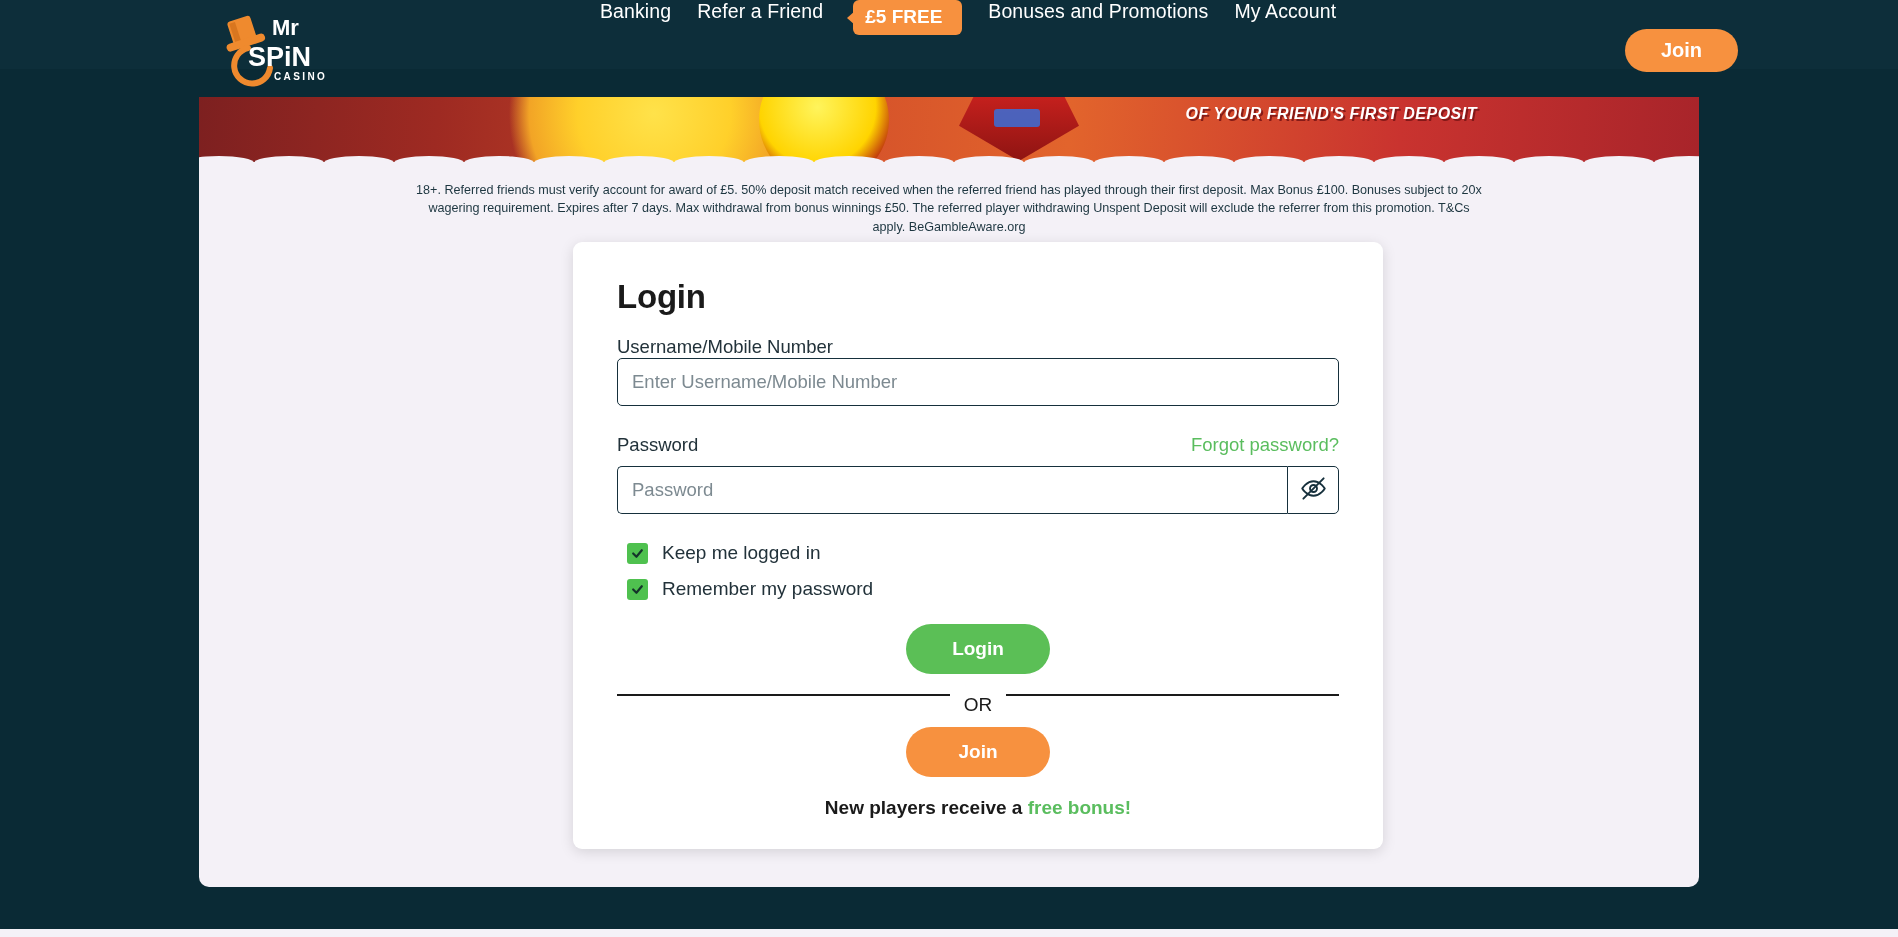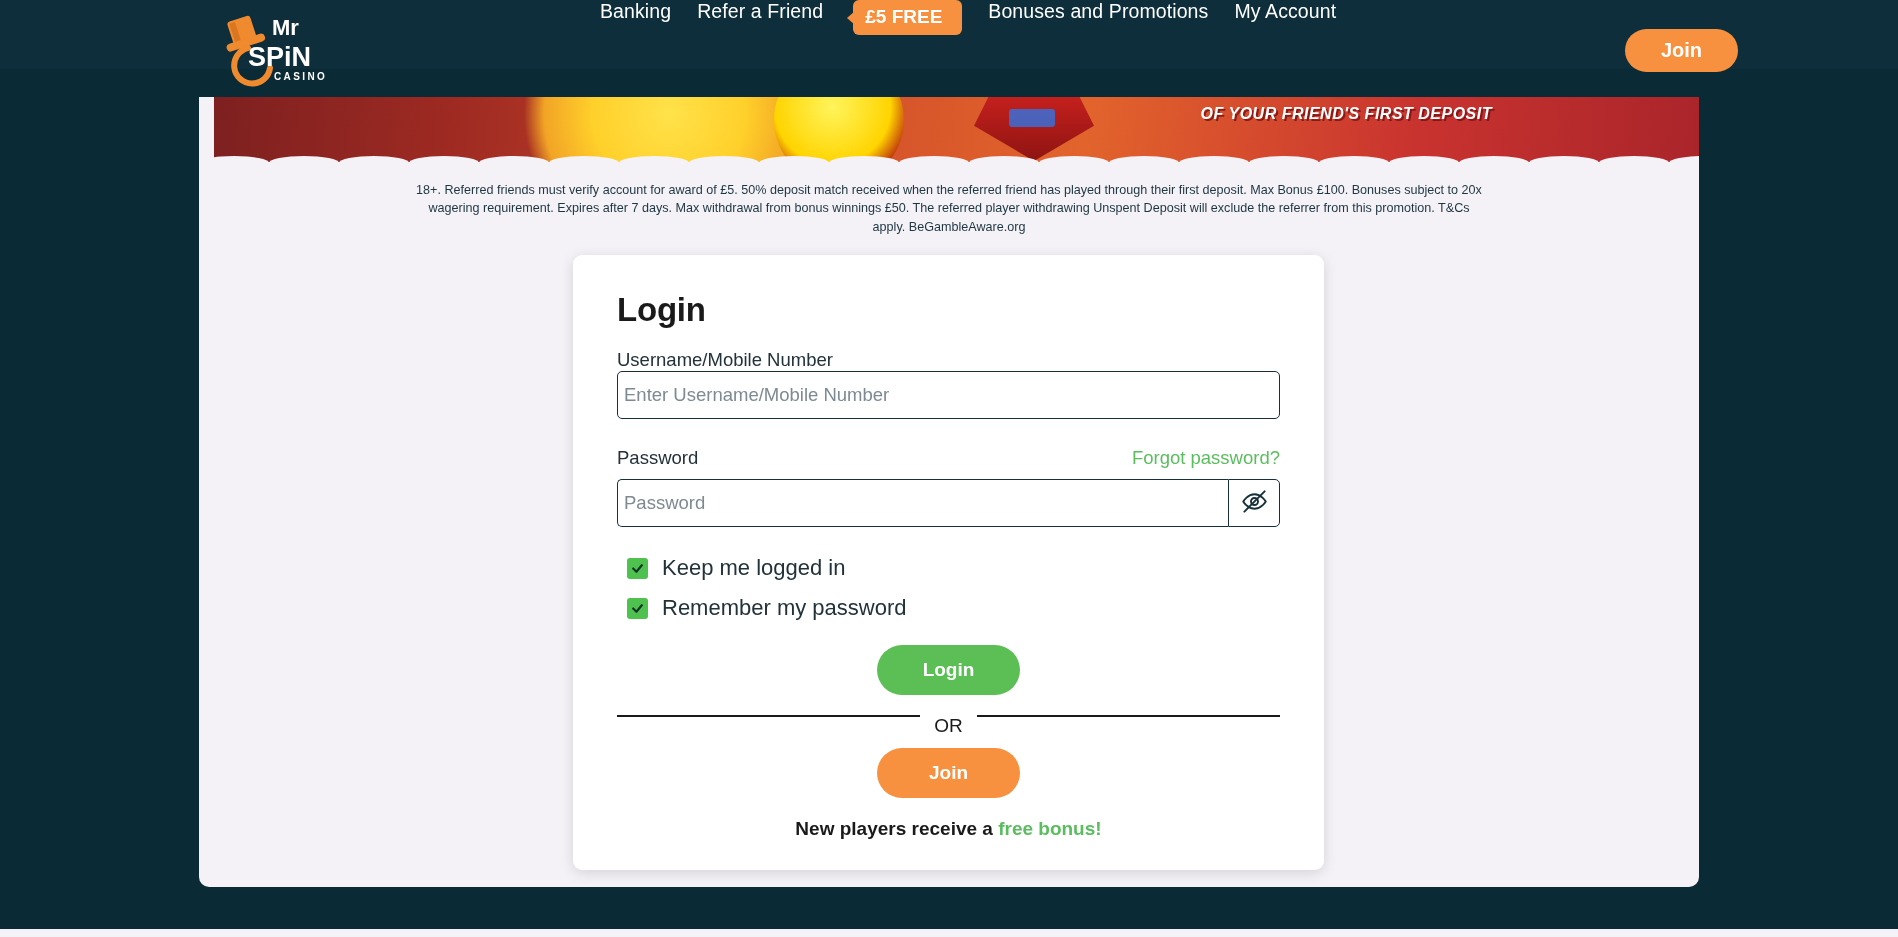--- a/index.html
+++ b/index.html
@@ -100,21 +100,20 @@
     overflow: hidden;
   }
 
   
   .banner {
     position: relative;
     height: 72px;
     width: 100%;
     overflow: hidden;
     background: linear-gradient(95deg, #7d2020 0%, #9e2a22 16%, #d4512a 42%, #e2642c 58%, #c9332f 80%, #a8242a 100%);
-    margin-left: 15px;
   }
   .banner-sun {
     position: absolute;
     left: 290px;
     bottom: -60px;
     width: 330px;
     height: 210px;
     border-radius: 50%;
     background: radial-gradient(circle at 50% 45%, #ffe24a 0%, #ffd02a 38%, #f2a426 62%, rgba(226,100,44,0) 72%);
   }
@@ -172,22 +171,22 @@
     text-align: center;
     color: #1d3640;
     font-size: 12.6px;
     line-height: 1.45;
   }
 
   
   .card {
     position: absolute;
     left: 374px;
-    top: 158px;
-    width: 751px;
+    top: 145px;
+    width: 810px;
     background: #ffffff;
     border-radius: 9px;
     box-shadow: 0 3px 14px rgba(0,0,0,.13);
     padding: 36px 22px 30px 22px;
   }
 
   .card-title {
     font-size: 33px;
     font-weight: bold;
     color: #1a1a1a;
@@ -218,21 +217,21 @@
     text-decoration: none;
     cursor: pointer;
   }
 
   .input-wrap { padding: 0 22px; }
   .text-input {
     width: 100%;
     height: 48px;
     border: 1.6px solid #16303c;
     border-radius: 5px;
-    padding: 0 6px;
+    padding: 0 14px;
     font-size: 18.5px;
     color: #22323a;
     font-family: "Liberation Sans", sans-serif;
     outline: none;
     background: #fff;
   }
   .text-input::placeholder { color: #7d8a91; }
 
   .pwd-group {
     display: flex;
@@ -268,21 +267,21 @@
     width: 21px;
     height: 21px;
     background: #4fc14f;
     border-radius: 3px;
     display: flex;
     align-items: center;
     justify-content: center;
     flex: none;
   }
   .check-label {
-    font-size: 22px;
+    font-size: 19px;
     color: #22323a;
   }
 
   .btn-center { text-align: center; }
   .btn-login {
     background: #5bbf56;
     color: #ffffff;
     font-size: 19px;
     font-weight: bold;
     border: none;

